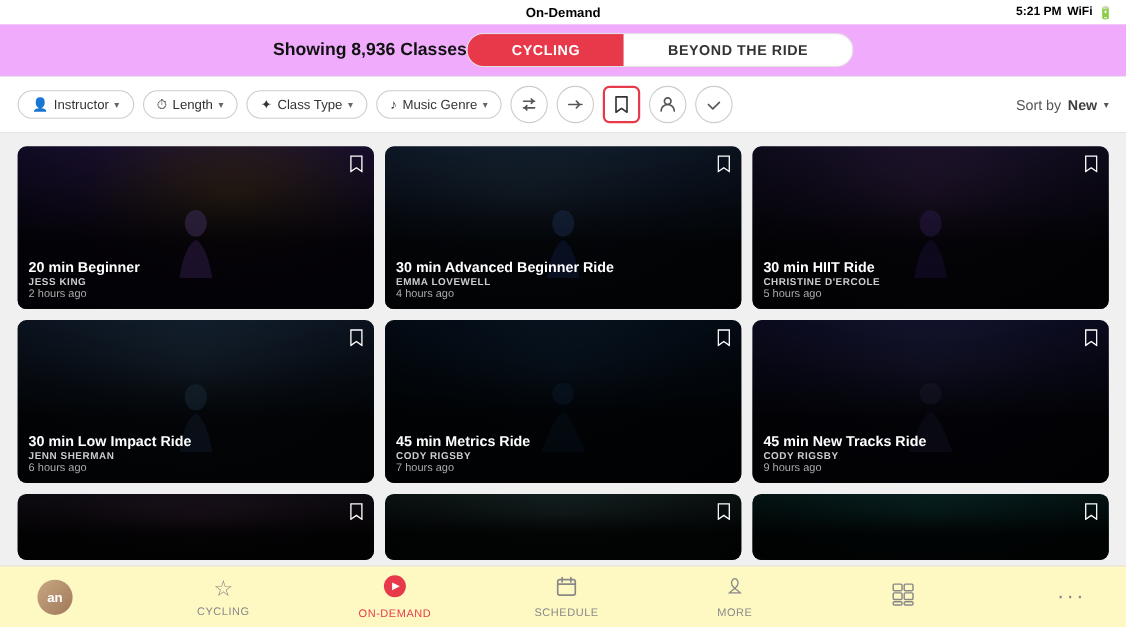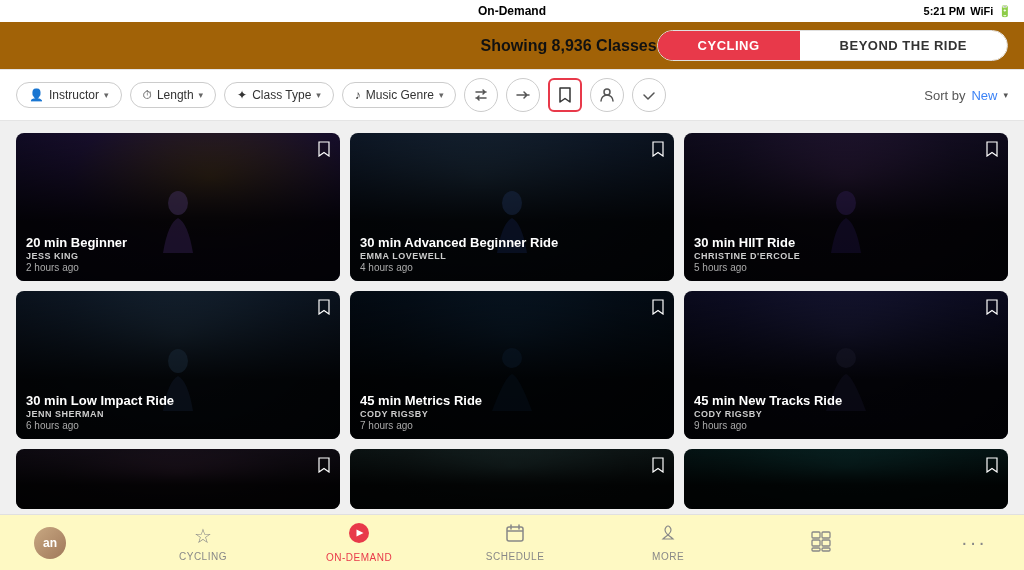--- a/index.html
+++ b/index.html
@@ -28,25 +28,25 @@
       position: absolute;
       right: 12px;
       display: flex;
       align-items: center;
       gap: 5px;
       font-size: 11px;
     }
 
     
     .header {
-      background: #a16207;
+      background: #f0abfc;
       padding: 8px 16px;
       display: flex;
       align-items: center;
-      justify-content: flex-end;
+      justify-content: center;
       border-bottom: 1px solid #e5e5e5;
     }
     .showing-count {
       font-size: 16px;
       font-weight: 600;
       color: #111;
     }
     .tab-group {
       display: flex;
       border-radius: 25px;
@@ -114,21 +114,21 @@
     }
     .filter-spacer { flex: 1; }
     .sort-group {
       display: flex;
       align-items: center;
       gap: 6px;
       font-size: 13px;
       color: #333;
     }
     .sort-label { font-size: 13px; color: #555; }
-    .sort-value { font-size: 13px; font-weight: 400; color: #3b82f6; }
+    .sort-value { font-size: 13px; font-weight: 700; color: #404040; }
     .sort-chevron { font-size: 9px; color: #555; }
 
     
     .main-content {
       background: #f0f0f0;
       padding: 12px 16px;
       flex: 1;
     }
 
     

